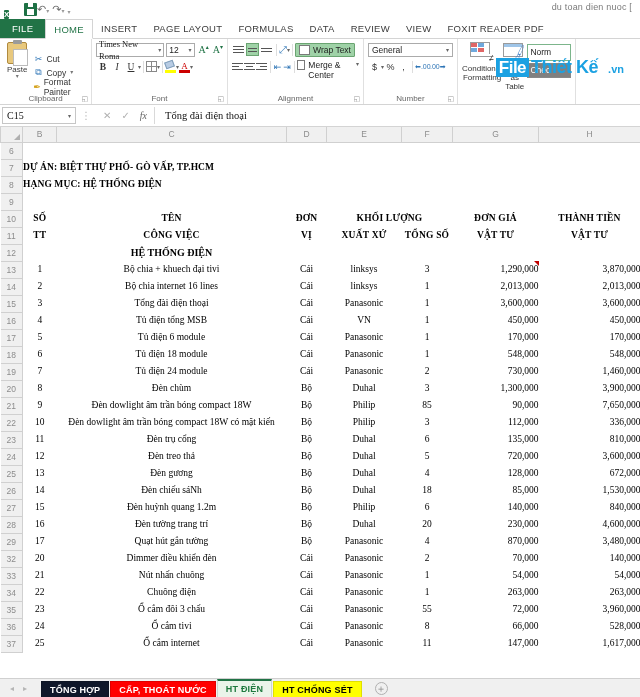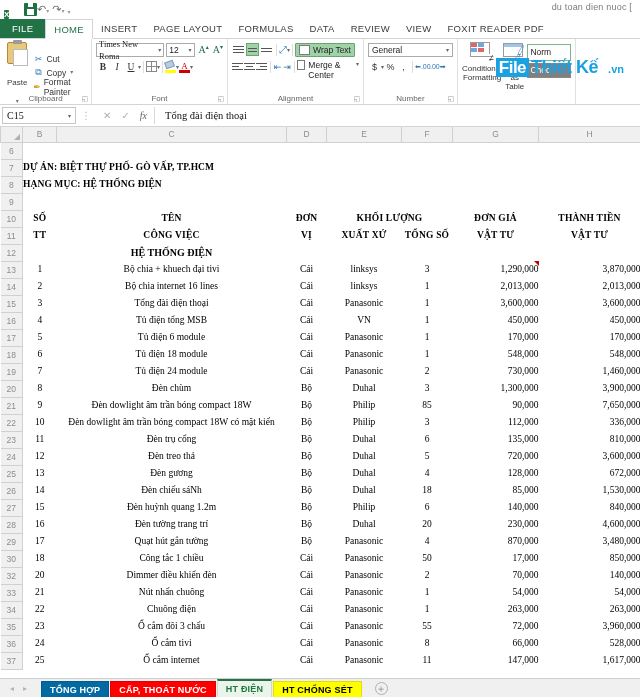--- a/index.html
+++ b/index.html
@@ -76,21 +76,21 @@
   }
   .rgroup-dlg {
     position: absolute; bottom: 1px; right: 3px; font-size: 7px; color: #999;
   }
   .rrow { display: flex; align-items: center; height: 17px; }
 
   
   .clip-grp { width: 92px; flex-direction: row; }
   .paste-btn {
     width: 34px; display: flex; flex-direction: column;
-    align-items: center; justify-content: space-between; padding-top: 1px;
+    align-items: center; justify-content: flex-start; padding-top: 1px;
   }
   .paste-ico {
     width: 20px; height: 22px; background: #e8c87d; border: 1px solid #b08a3e;
     border-radius: 2px; position: relative;
   }
   .paste-ico::after {
     content: ""; position: absolute; left: 5px; top: 6px;
     width: 13px; height: 15px; background: #fff; border: 1px solid #bbb;
   }
   .paste-ico::before {
@@ -726,30 +726,20 @@
           <td class="rowhdr">29</td>
           <td class="cell bl br2 bb ctr">17</td>
           <td class="cell br2 bb lft">Quạt hút gắn tường</td>
           <td class="cell br2 bb ctr">Bộ</td>
           <td class="cell br2 bb ctr">Panasonic</td>
           <td class="cell br2 bb ctr">4</td>
           <td class="cell br2 bb rgt">870,000</td>
           <td class="cell br2 bb rgt">3,480,000</td>
         </tr>
         <tr>
-          <td class="rowhdr">30</td>
-          <td class="cell bl br2 bb ctr">18</td>
-          <td class="cell br2 bb lft">Công tắc 1 chiều</td>
-          <td class="cell br2 bb ctr">Cái</td>
-          <td class="cell br2 bb ctr">Panasonic</td>
-          <td class="cell br2 bb ctr">50</td>
-          <td class="cell br2 bb rgt">17,000</td>
-          <td class="cell br2 bb rgt">850,000</td>
-        </tr>
-        <tr>
           <td class="rowhdr">32</td>
           <td class="cell bl br2 bb ctr">20</td>
           <td class="cell br2 bb lft">Dimmer điều khiển đèn</td>
           <td class="cell br2 bb ctr">Cái</td>
           <td class="cell br2 bb ctr">Panasonic</td>
           <td class="cell br2 bb ctr">2</td>
           <td class="cell br2 bb rgt">70,000</td>
           <td class="cell br2 bb rgt">140,000</td>
         </tr>
         <tr>
@@ -806,19 +796,19 @@
   </table>
 
 </div>
 
 <div class="tabbar">
   <div class="navarrows">
     <span>◂</span>
     <span>▸</span>
   </div>
   <div id="tabs-host" style="display:flex;align-items:flex-end;">
-      <div class="stab" style="background: #0369a1; color: rgb(255, 255, 255);">TỔNG HỢP</div>
+      <div class="stab" style="background: #0f172a; color: rgb(255, 255, 255);">TỔNG HỢP</div>
       <div class="stab" style="background: rgb(255, 0, 0); color: rgb(255, 255, 255);">CẤP, THOÁT NƯỚC</div>
       <div class="stab" style="background: rgb(234, 244, 234); color: rgb(31, 122, 63); border-top: 2px solid rgb(33, 115, 70); height: 18px; line-height: 16px;">HT ĐIỆN</div>
       <div class="stab" style="background: rgb(255, 255, 0); color: rgb(0, 0, 0);">HT CHỐNG SÉT</div>
     </div>
   <div class="plus-tab">＋</div>
 </div>
 
 </body></html>

